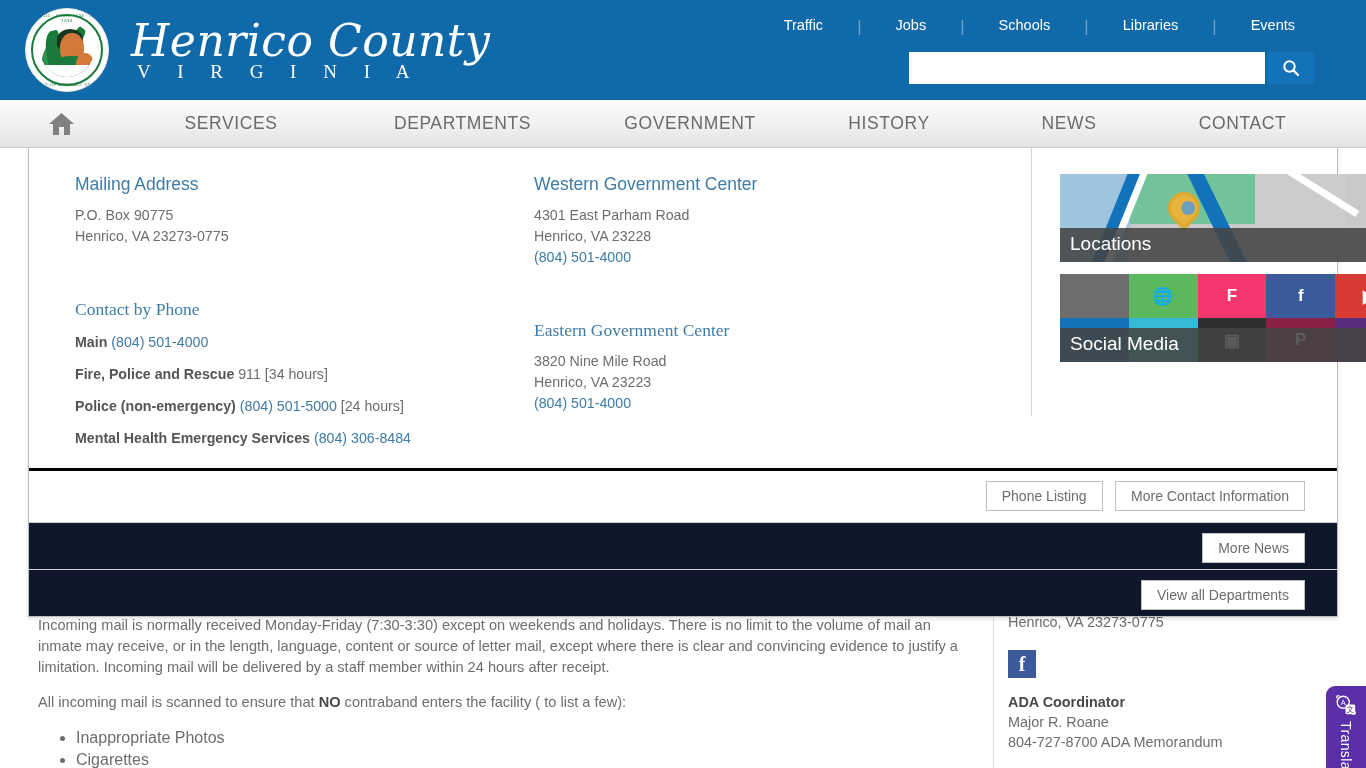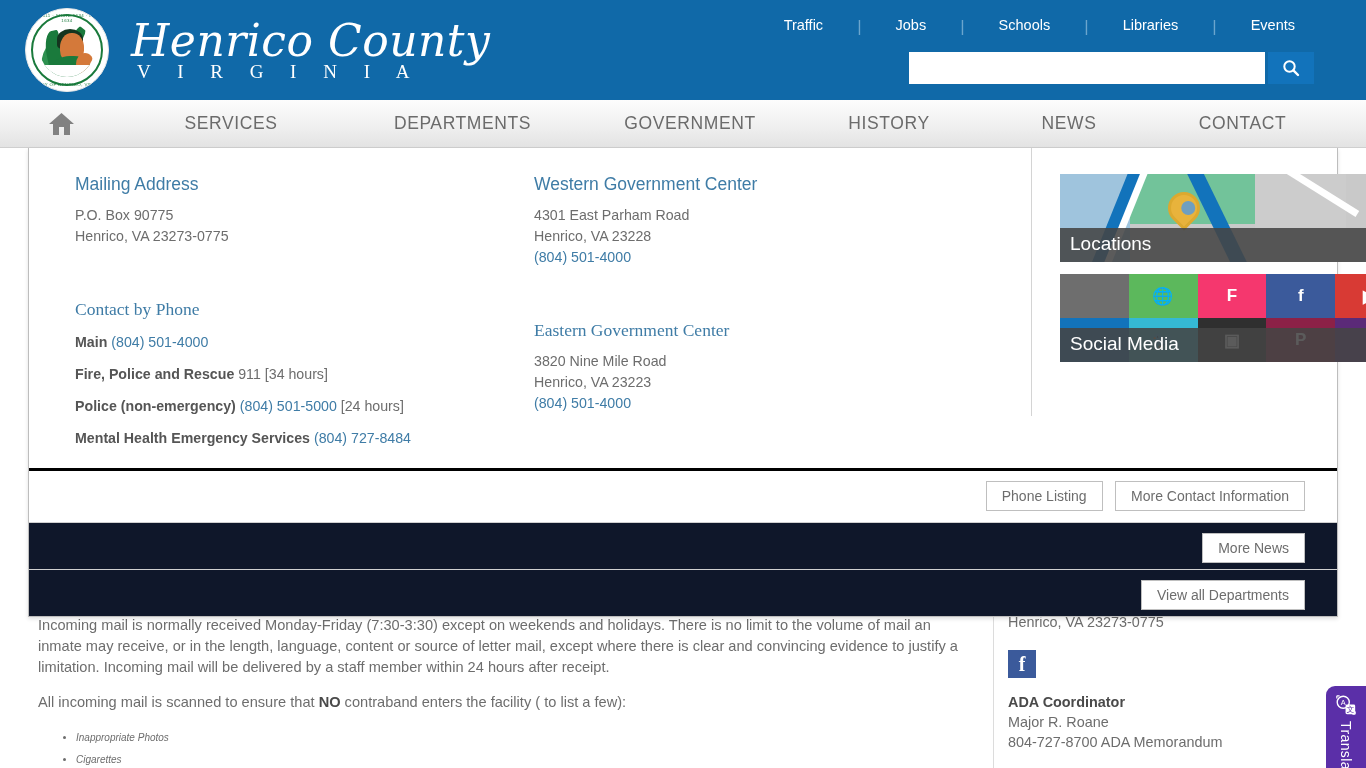--- a/index.html
+++ b/index.html
@@ -285,21 +285,21 @@
   .article h2 {
     margin: 0 0 12px 0;
     font-size: 25px; font-weight: 400; color: #3f7ca6;
   }
   .article p {
     margin: 0 0 14px 0;
     font-size: 14.6px; line-height: 21px; color: #6d6d6d;
   }
   .article p b { color: #4a4a4a; }
   .article ul { margin: 0; padding-left: 38px; }
-  .article li { font-size: 10px; line-height: 21px; color: #6d6d6d; margin-bottom: 1px; font-style: italic; }
+  .article li { font-size: 16px; line-height: 21px; color: #6d6d6d; margin-bottom: 1px; }
 
   .aside {
     width: 330px; padding-left: 14px;
     border-left: 1px solid #dcdcdc;
     min-height: 200px;
   }
   .aside .h { font-size: 14.4px; font-weight: bold; color: #4a4a4a; margin-bottom: 2px; }
   .aside .t { font-size: 14.4px; color: #6d6d6d; line-height: 20px; }
   .fb-square {
     display: inline-flex; align-items:center; justify-content:center;
@@ -441,21 +441,21 @@
         <span class="lbl">Fire, Police and Rescue</span>
         <span class="note">911 [34 hours]</span>
       </div>
       <div class="phone-row">
         <span class="lbl">Police (non-emergency)</span>
         <span class="num">(804) 501-5000</span>
         <span class="note">[24 hours]</span>
       </div>
       <div class="phone-row">
         <span class="lbl">Mental Health Emergency Services</span>
-        <span class="num">(804) 727-8484</span>
+        <span class="num">(804) 306-8484</span>
       </div>
     </div>
 
     <div class="col-b">
       <h3 class="sec">Western Government Center</h3>
       <div class="addr">
         <div>4301 East Parham Road</div>
         <div>Henrico, VA 23228</div>
         <div class="tel">(804) 501-4000</div>
       </div>

